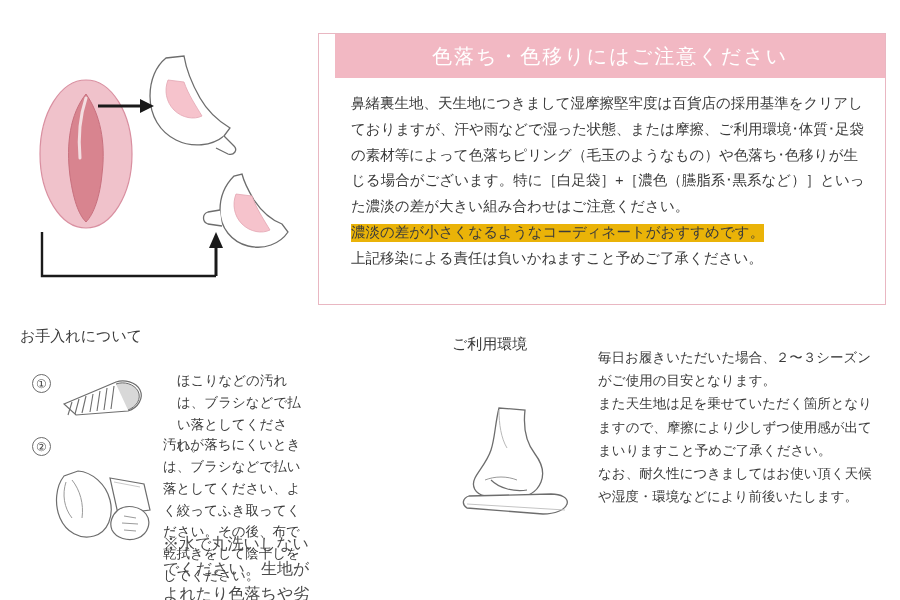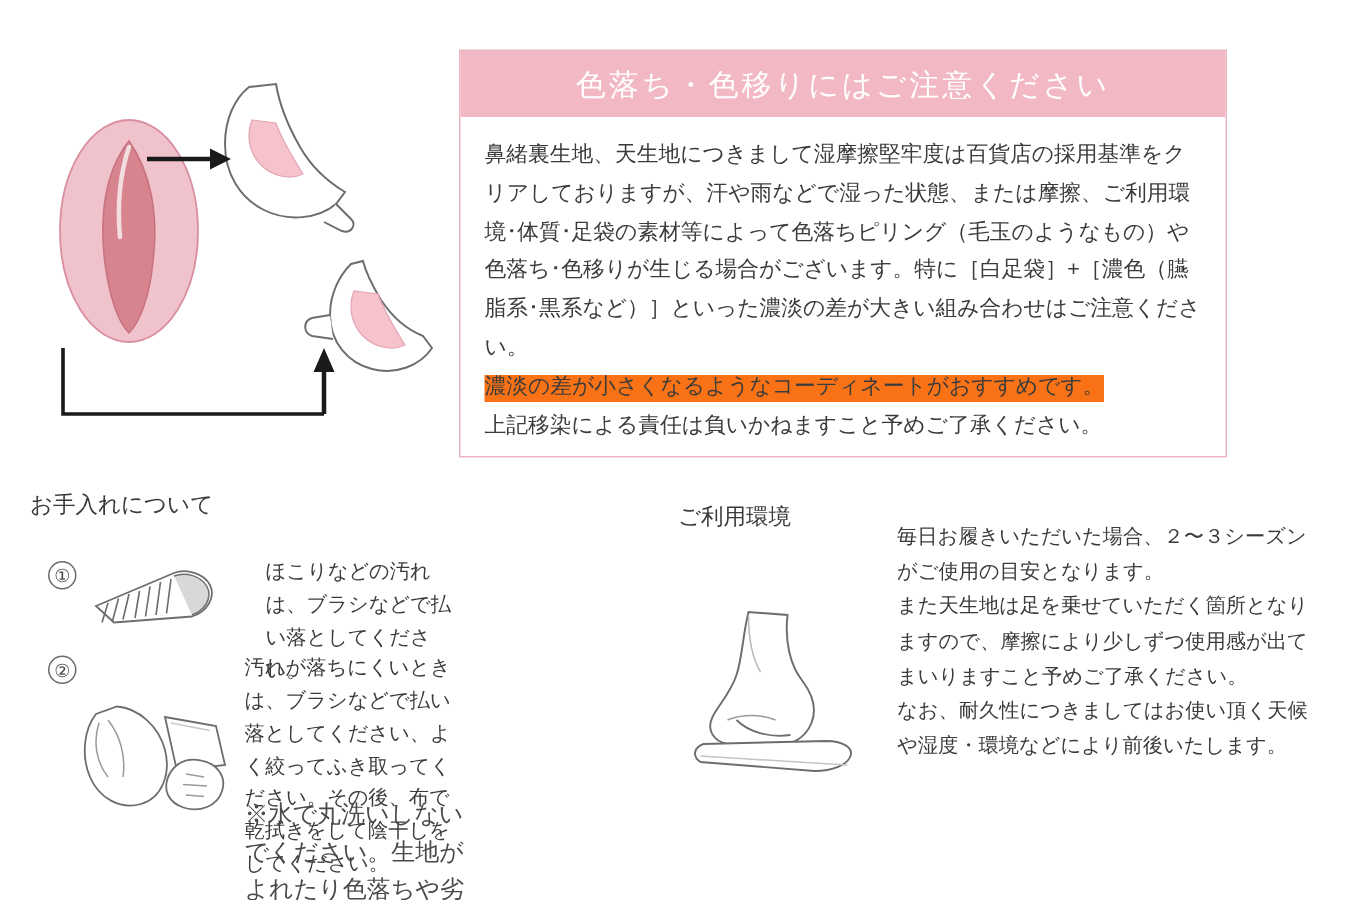--- a/index.html
+++ b/index.html
@@ -12,26 +12,27 @@
     background: #ffffff;
     font-family: "Liberation Sans", sans-serif;
     color: #3c3c3c;
     overflow: hidden;
     position: relative;
   }
 
   
   .notice-panel {
     position: absolute;
-    left: 306px;
+    left: 318px;
     top: 33px;
-    width: 512px;
+    width: 568px;
     height: 272px;
     border: 1px solid #e9b7c2;
     box-sizing: border-box;
+    padding-left: 16px;
   }
   .notice-title-bar {
     background: #f2b8c3;
     height: 44px;
     display: flex;
     align-items: center;
     justify-content: center;
   }
   .notice-title {
     font-size: 20px;
@@ -43,21 +44,21 @@
     padding: 14px 16px 0 16px;
     font-size: 14.5px;
     line-height: 1.78;
     color: #3b3b3b;
   }
   .notice-body p {
     margin: 0;
     font-family: Liberation Mono, monospace;
   }
   .highlight {
-    background: #f97316;
+    background: #eab308;
     display: inline;
     padding: 1px 0;
   }
 
   
   .top-illustration {
     position: absolute;
     left: 20px;
     top: 36px;
     width: 272px;

